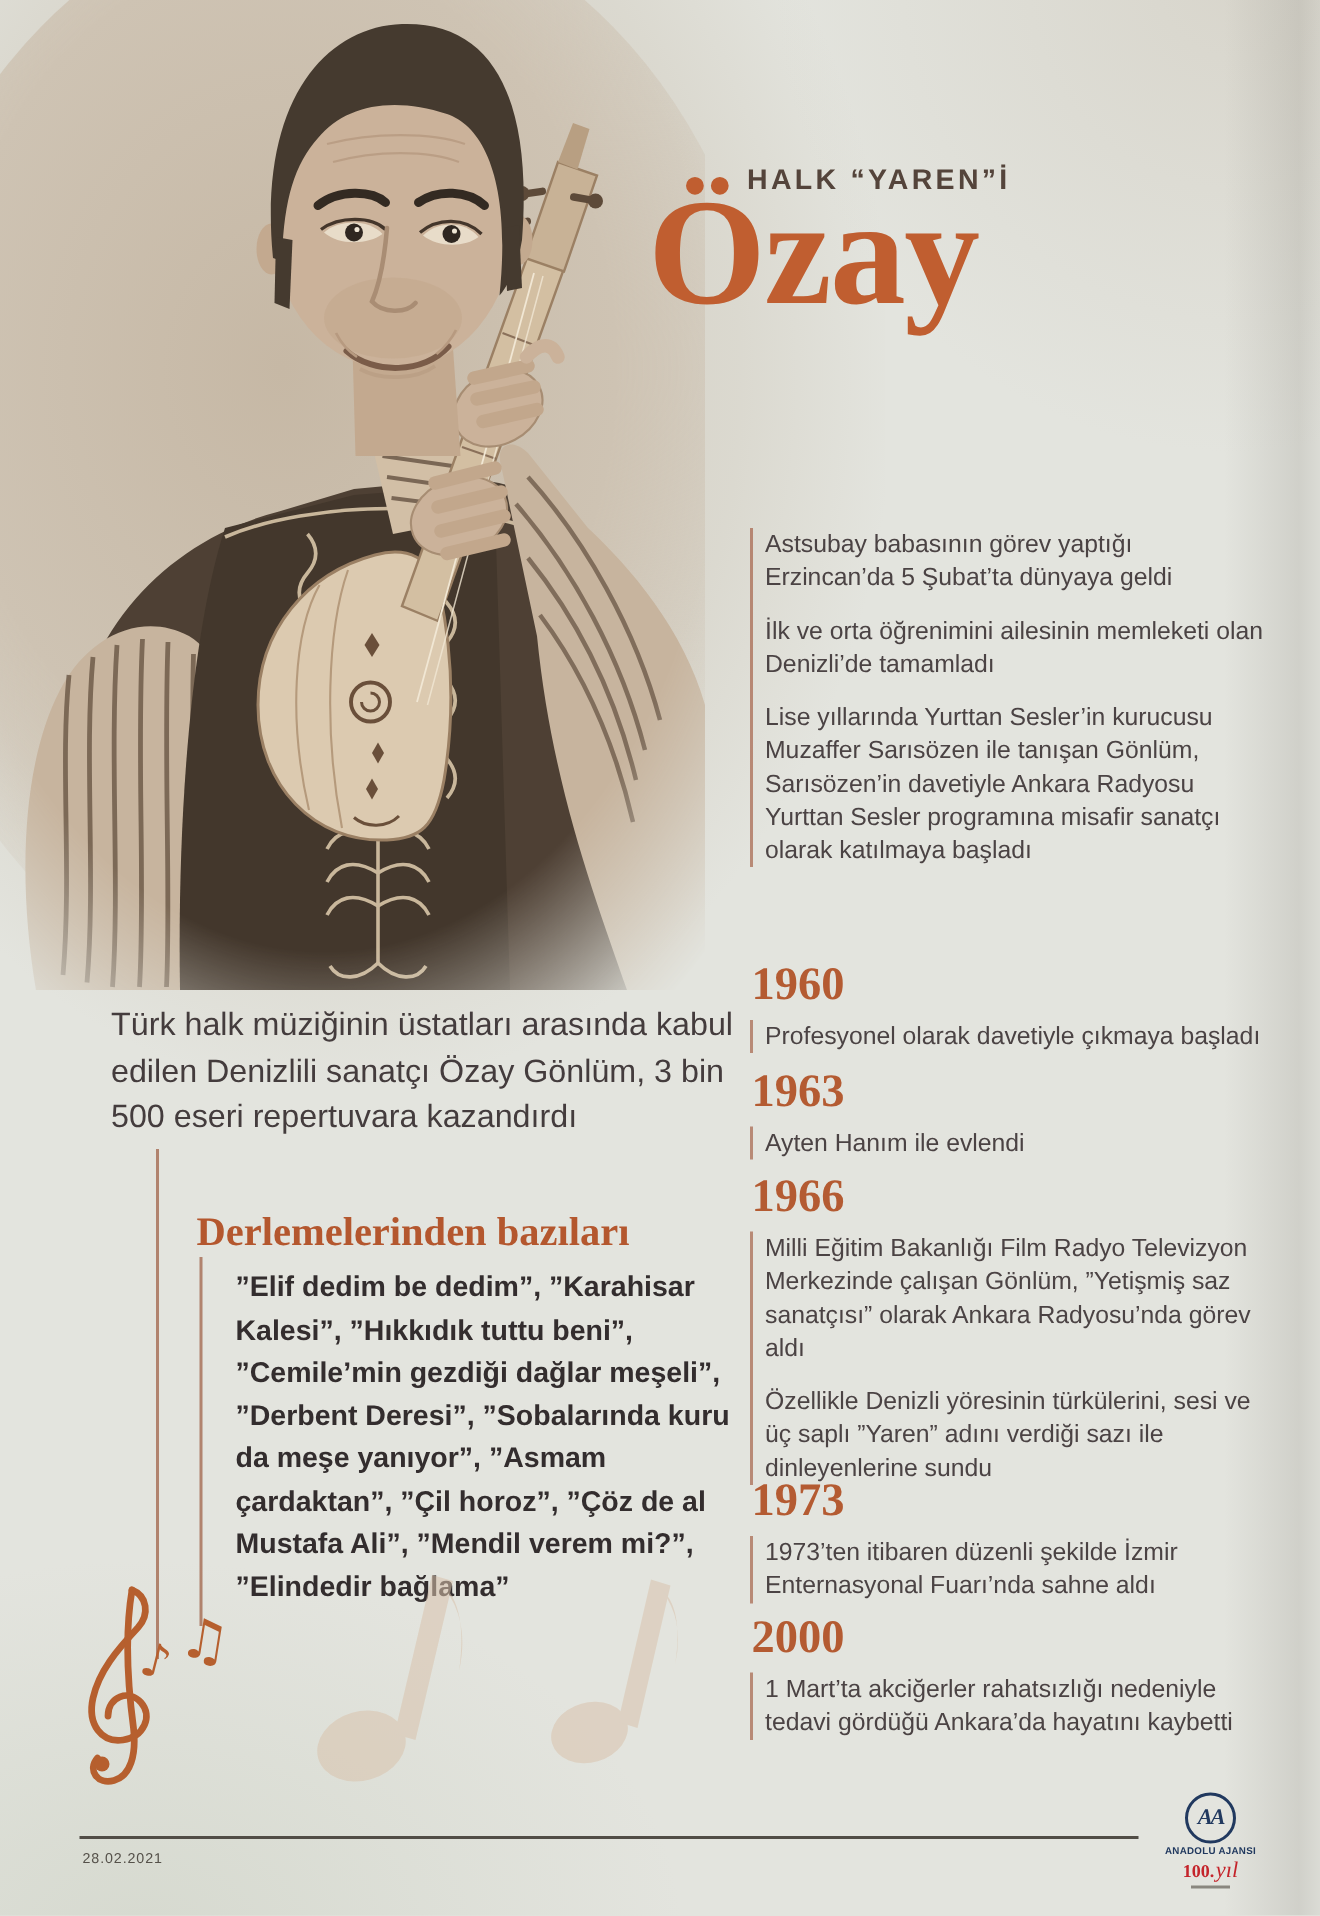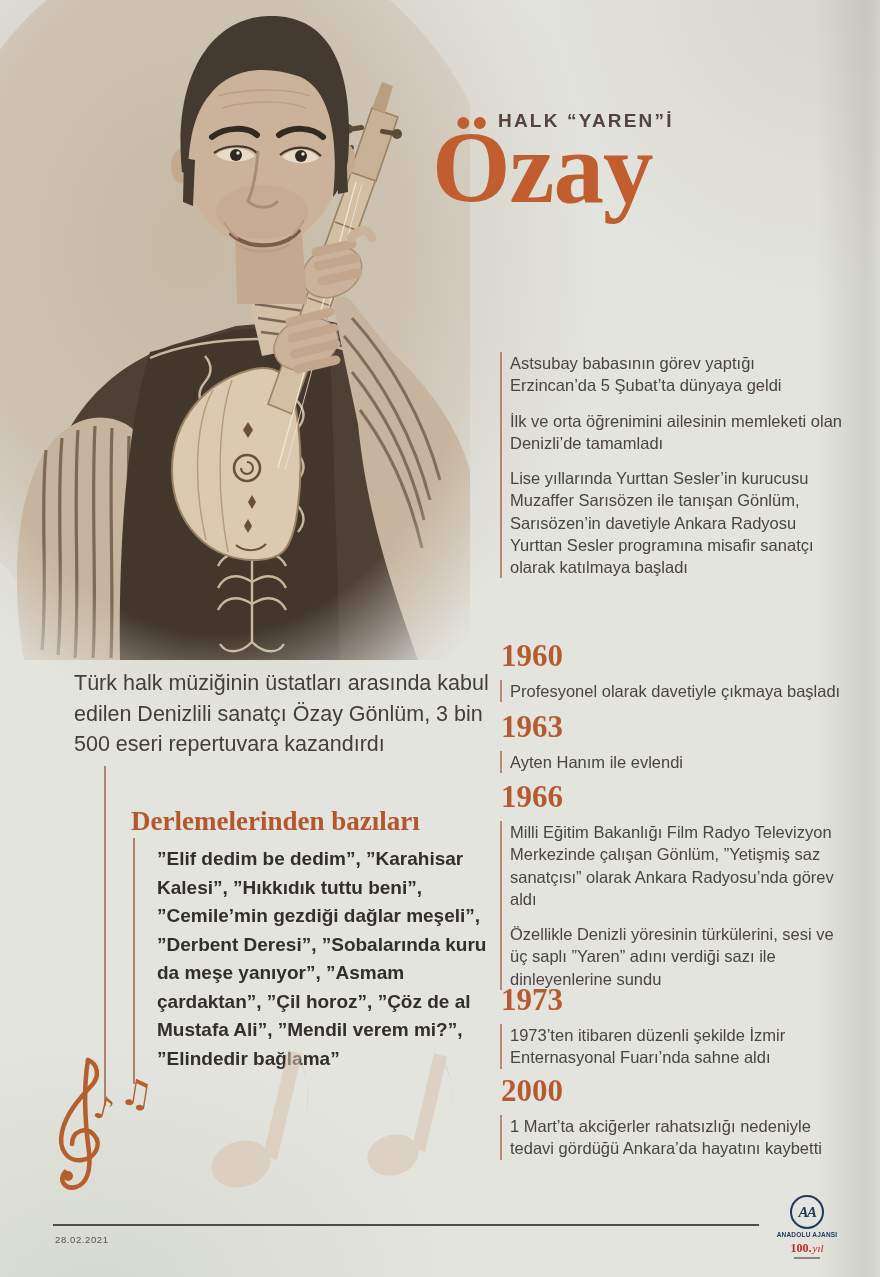--- a/index.html
+++ b/index.html
@@ -58,21 +58,21 @@
   .footer-rule{position:absolute;left:53px;top:1224px;width:706px;height:2px;background:#514d46;}
   .footer-date{position:absolute;left:55px;top:1234px;font-size:9.5px;color:#55514a;letter-spacing:.6px;text-align:center;}
   .logo{position:absolute;left:775px;top:1195px;width:64px;text-align:center;}
   .emblem{width:30px;height:30px;border:2.5px solid #21395f;border-radius:50%;
     margin:0 auto;display:flex;align-items:center;justify-content:center;}
   .emblem span{font-family:"Liberation Serif",serif;font-weight:bold;font-style:italic;
     font-size:15px;color:#21395f;letter-spacing:-1.5px;line-height:1;}
   .logo-name{margin-top:2px;font-size:6.5px;font-weight:bold;color:#21395f;letter-spacing:.2px;white-space:nowrap;}
   .logo-100{margin-top:1px;line-height:1;}
   .logo-100 .n100{font-family:"Liberation Serif",serif;font-weight:bold;font-size:12px;color:#c4242b;}
-  .logo-100 .yil{font-family:"Liberation Serif",serif;font-style:italic;font-size:11px;color:#c4242b;margin-left:1px;}
+  .logo-100 .yil{font-family:"Liberation Serif",serif;font-style:italic;font-size:15px;color:#c4242b;margin-left:1px;}
   .logo-fineprint{width:26px;height:2px;background:#8a877f;margin:2px auto 0;}
 </style>
 </head>
 <body>
 
 <div class="wash-photo"></div>
 <div class="wash-topright"></div>
 <div class="wash-bottom"></div>
 <div class="right-band"></div>
 

